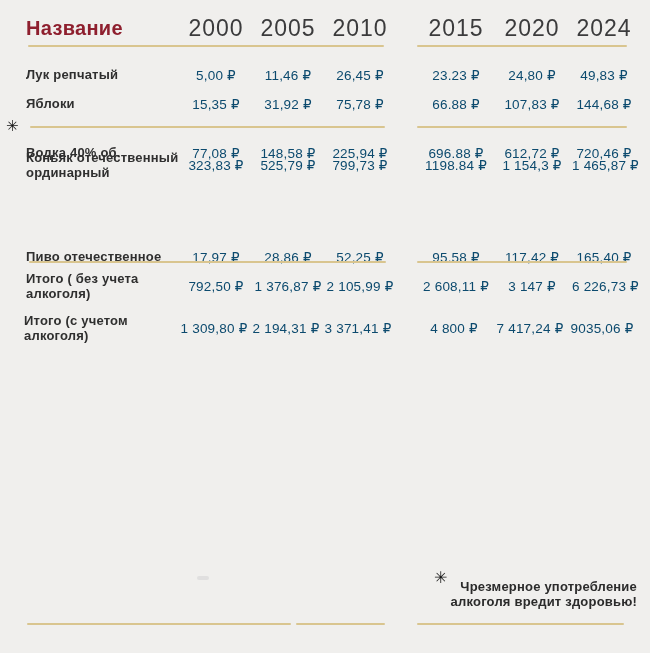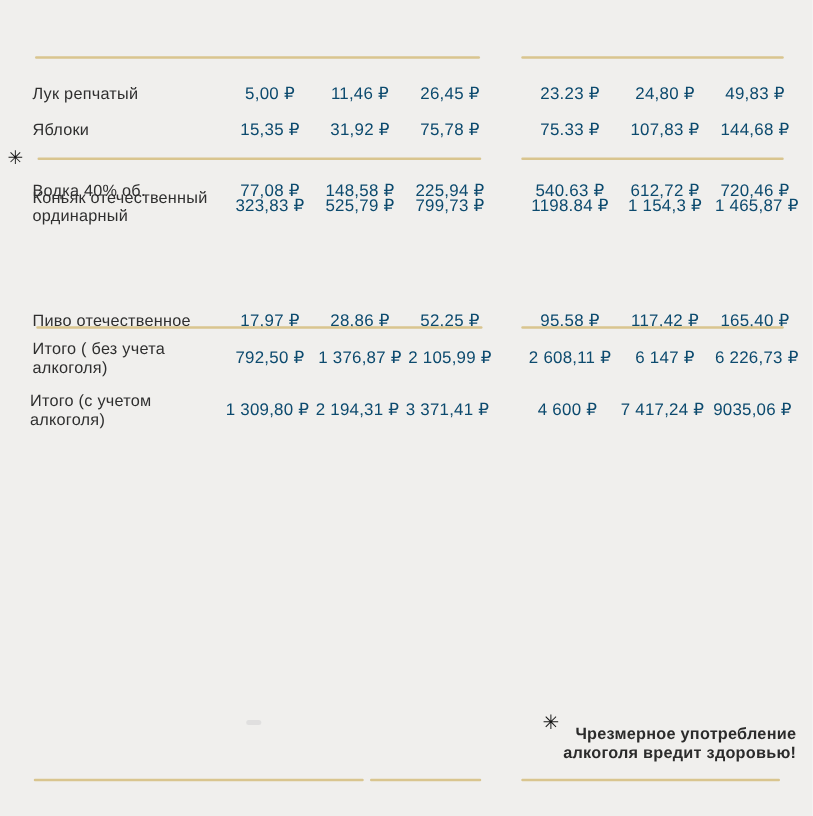--- a/index.html
+++ b/index.html
@@ -12,21 +12,21 @@
     color:#2e2e2e;
   }
   .grid{
     position:absolute;left:0;width:650px;box-sizing:border-box;
     display:grid;
     grid-template-columns:154px 72px 72px 72px 24px 72px 80px 64px;
     padding-left:26px;
     align-items:center;
   }
   .label{
-    font-size:13px;font-weight:normal;color:#2f2f2f;
+    font-size:13px;font-weight:bold;color:#2f2f2f;
     line-height:1.18;letter-spacing:.2px;
   }
   .val{
     font-size:13.5px;color:#0c4a6e;text-align:center;
     white-space:nowrap;letter-spacing:.2px;
   }
   .year{
     font-size:23px;font-weight:500;color:#3b3b3c;
     text-align:center;letter-spacing:1px;
   }
@@ -46,20 +46,30 @@
   .artifact{
     position:absolute;left:197px;top:576px;width:12px;height:4px;
     background:#d9d9d9;border-radius:2px;opacity:.7;
   }
 </style>
 </head>
 <body>
 
 <div class="page">
 
+  <div class="grid" style="top:10px;height:36px;">
+    <div class="title">Название</div>
+    <div class="year">2000</div>
+    <div class="year">2005</div>
+    <div class="year">2010</div>
+    <div></div>
+    <div class="year">2015</div>
+    <div class="year">2020</div>
+    <div class="year">2024</div>
+  </div>
 
   <div class="gold" style="top:45px;left:28px;width:356px;"></div>
   <div class="gold" style="top:45px;left:417px;width:210px;"></div>
 
   <div class="grid" style="top:62px;height:26px;">
     <div class="label">Лук репчатый</div>
     <div class="val">5,00 ₽</div>
     <div class="val">11,46 ₽</div>
     <div class="val">26,45 ₽</div>
     <div></div>
@@ -67,36 +77,36 @@
     <div class="val">24,80 ₽</div>
     <div class="val">49,83 ₽</div>
   </div>
 
   <div class="grid" style="top:91px;height:26px;">
     <div class="label">Яблоки</div>
     <div class="val">15,35 ₽</div>
     <div class="val">31,92 ₽</div>
     <div class="val">75,78 ₽</div>
     <div></div>
-    <div class="val">75.33 ₽</div>
+    <div class="val">66.88 ₽</div>
     <div class="val">107,83 ₽</div>
     <div class="val">144,68 ₽</div>
   </div>
 
   <span class="ast" style="left:6px;top:119px;">✳</span>
   <div class="gold" style="top:126px;left:30px;width:355px;"></div>
   <div class="gold" style="top:126px;left:417px;width:210px;"></div>
 
   <div class="grid" style="top:143px;height:20px;">
     <div class="label">Водка 40% об.</div>
     <div class="val">77,08 ₽</div>
     <div class="val">148,58 ₽</div>
     <div class="val">225,94 ₽</div>
     <div></div>
-    <div class="val">540.63 ₽</div>
+    <div class="val">696.88 ₽</div>
     <div class="val">612,72 ₽</div>
     <div class="val">720,46 ₽</div>
   </div>
 
   <div class="grid" style="top:149px;height:32px;">
     <div class="label">Коньяк отечественный ординарный</div>
     <div class="val">323,83 ₽</div>
     <div class="val">525,79 ₽</div>
     <div class="val">799,73 ₽</div>
     <div></div>
@@ -120,31 +130,31 @@
   <div class="gold" style="top:261px;left:29px;width:357px;"></div>
   <div class="gold" style="top:261px;left:417px;width:210px;"></div>
 
   <div class="grid" style="top:268px;height:36px;">
     <div class="label">Итого ( без учета алкоголя)</div>
     <div class="val">792,50 ₽</div>
     <div class="val">1 376,87 ₽</div>
     <div class="val">2 105,99 ₽</div>
     <div></div>
     <div class="val">2 608,11 ₽</div>
-    <div class="val">6 147 ₽</div>
+    <div class="val">3 147 ₽</div>
     <div class="val">6 226,73 ₽</div>
   </div>
 
   <div class="grid" style="top:310px;height:36px;padding-left:24px;">
     <div class="label">Итого (с учетом алкоголя)</div>
     <div class="val">1 309,80 ₽</div>
     <div class="val">2 194,31 ₽</div>
     <div class="val">3 371,41 ₽</div>
     <div></div>
-    <div class="val">4 600 ₽</div>
+    <div class="val">4 800 ₽</div>
     <div class="val">7 417,24 ₽</div>
     <div class="val">9035,06 ₽</div>
   </div>
 
   <div class="artifact"></div>
 
   <span class="ast" style="left:434px;top:570px;font-size:16px;">✳</span>
   <div class="footnote">
     <div>Чрезмерное употребление</div>
     <div>алкоголя вредит здоровью!</div>

